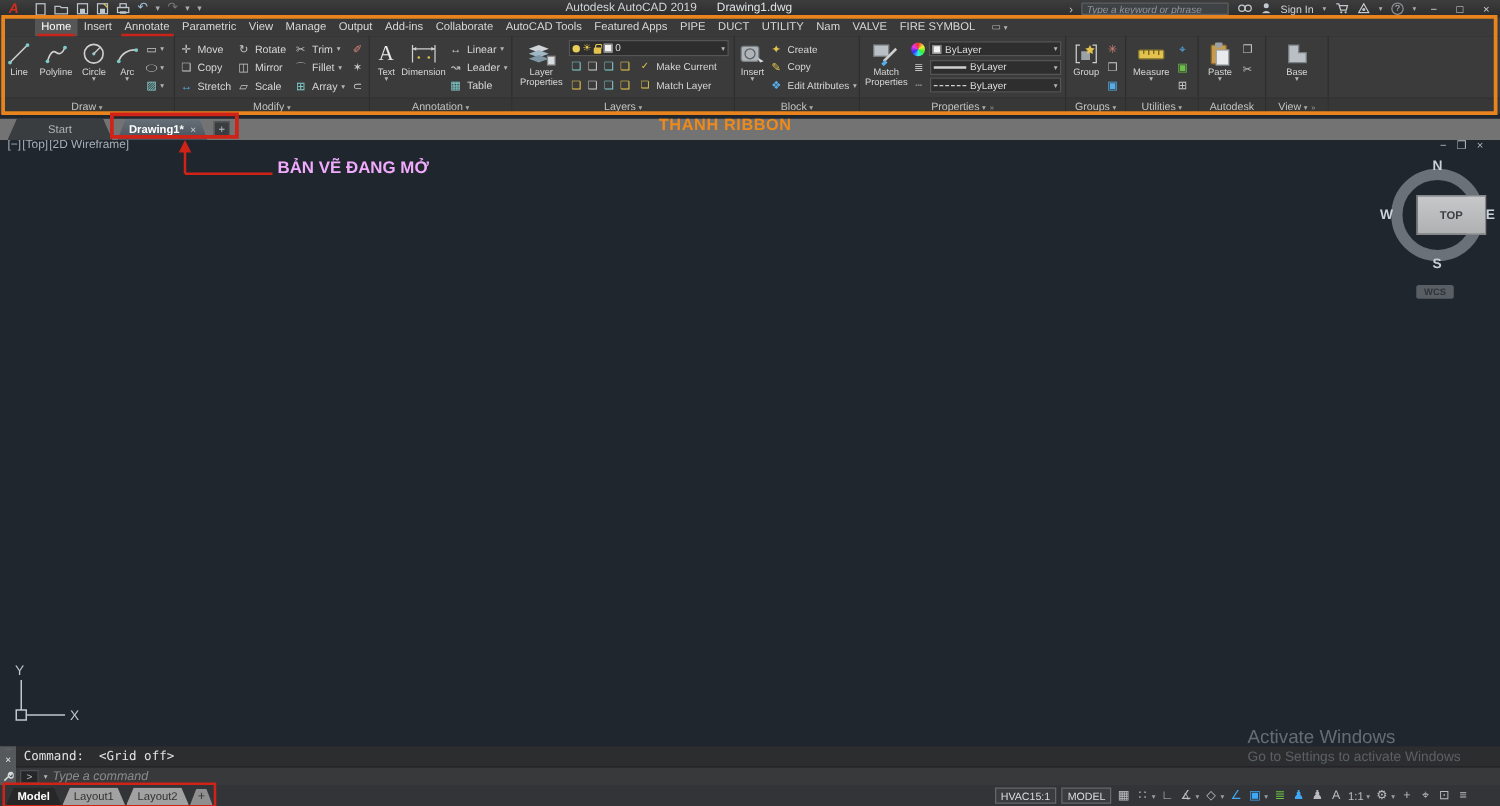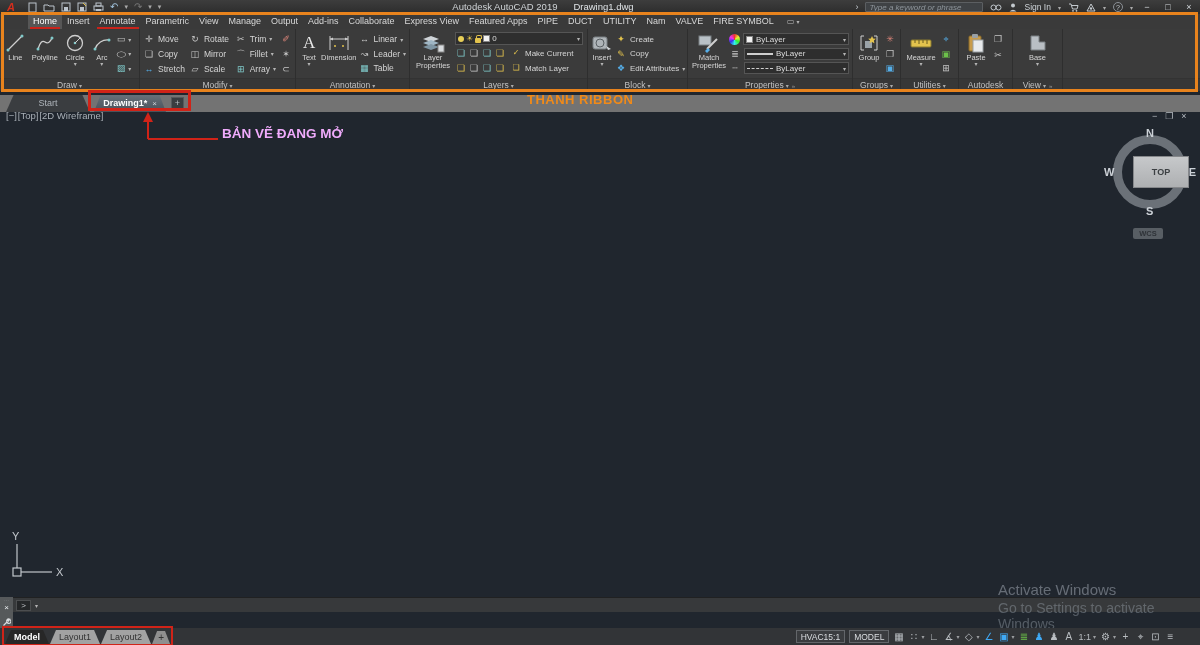--- a/index.html
+++ b/index.html
@@ -72,21 +72,21 @@
   
   .vpctl{position:absolute;left:6px;top:110px;font-size:9.5px;color:#a8afb6;z-index:5;display:flex;gap:1px}
   .dwinctl{position:absolute;left:1152px;top:111px;z-index:5;display:flex;gap:8px;font-size:9px;color:#b6bcc2}
   .viewcube{position:absolute;left:1108px;top:130px;width:84px;height:84px;z-index:5}
   .vc-ring{position:absolute;left:5px;top:5px;width:74px;height:74px;border-radius:50%;border:9px solid #6b7178}
   .vc-letter{position:absolute;font-size:11px;font-weight:bold;color:#ccd1d7;z-index:6}
   .vc-top{position:absolute;left:25px;top:26px;width:56px;height:32px;background:linear-gradient(#c6c8ca,#aeb0b2);border:1px solid #85878a;color:#3c4043;font-size:9px;font-weight:bold;display:flex;align-items:center;justify-content:center;z-index:6}
   .wcsbadge{position:absolute;left:1133px;top:228px;width:30px;height:11px;background:#585e64;border-radius:2px;color:#2f3338;font-size:7.5px;font-weight:bold;text-align:center;line-height:11px;z-index:5}
   .ucs{position:absolute;left:2px;top:528px;z-index:5}
   .watermark1{position:absolute;left:998px;top:581px;font-size:15px;color:rgba(158,166,176,.55);z-index:25;pointer-events:none}
-  .watermark2{position:absolute;left:998px;top:600px;font-size:14px;color:rgba(158,166,176,.42);z-index:25;pointer-events:none}
+  .watermark2{position:absolute;left:998px;top:600px;font-size:11px;color:rgba(158,166,176,.42);z-index:25;pointer-events:none}
   
   .cmdwin{position:absolute;left:0;top:597px;width:1200px;height:31px;z-index:20;display:flex}
   .cmdgrip{width:13px;background:#56595b;display:flex;flex-direction:column;align-items:center;gap:1px;padding-top:1px}
   .cmdgrip .dots{font-size:5px;color:#8d9093;line-height:4px}
   .cmdgrip .cx{font-size:8px;color:#eceff1;line-height:9px}
   .cmdmain{flex:1;display:flex;flex-direction:column}
   .cmdline1{height:16px;background:#2b2d2f;display:flex;align-items:center;gap:12px;padding-left:6px;font-family:"DejaVu Sans Mono",monospace;font-size:10px;color:#e2e2e2}
   .cmdline2{height:15px;background:#37393b;border-top:1px solid #202122;display:flex;align-items:center;gap:4px;padding-left:3px}
   .promptbox{width:15px;height:11px;background:#242628;border:1px solid #4c4e50;color:#c0c4c8;font-size:8px;line-height:9px;text-align:center}
   .cmdinput{flex:1;background:transparent;border:none;outline:none;font-size:10px;font-style:italic;color:#9a9a9a;font-family:"Liberation Sans",sans-serif}
@@ -182,21 +182,21 @@
 <div class="tabbar">
   <span class="rtab active anno">Home</span>
   <span class="rtab">Insert</span>
   <span class="rtab anno">Annotate</span>
   <span class="rtab">Parametric</span>
   <span class="rtab">View</span>
   <span class="rtab">Manage</span>
   <span class="rtab">Output</span>
   <span class="rtab">Add-ins</span>
   <span class="rtab">Collaborate</span>
-  <span class="rtab">Express View</span>
+  <span class="rtab">AutoCAD Tools</span>
   <span class="rtab">Featured Apps</span>
   <span class="rtab">PIPE</span>
   <span class="rtab">DUCT</span>
   <span class="rtab">UTILITY</span>
   <span class="rtab">Nam</span>
   <span class="rtab">VALVE</span>
   <span class="rtab">FIRE SYMBOL</span>
   <span class="ribcollapse"><span>▭</span> <span class="dd">▾</span></span>
 </div>
 
@@ -644,23 +644,28 @@
 
 <div class="cmdwin">
   <div class="cmdgrip">
     <span class="dots">⋯</span>
     <span class="cx">×</span>
     <span><svg width="9" height="9">
           <path d="M1.5 7.5 L5 4 M5 4 a2 2 0 1 0 2.5 -2.5 l-1 1.5 -1 -1 1.5 -1 A2 2 0 0 0 5 4" stroke="#d8dbde" fill="none" stroke-width="1.2"></path>
         </svg></span>
   </div>
   <div class="cmdmain">
+    <div class="cmdline1">
+      <span>Command:</span>
+      <span>&lt;Grid off&gt;</span>
+    </div>
     <div class="cmdline2">
       <span class="promptbox">&gt;</span>
       <span class="dd">▾</span>
+      <input class="cmdinput" placeholder="Type a command" style="">
     </div>
   </div>
 </div>
 
 <div class="statusbar">
   <div class="ltabs">
     <div class="anno-redbox-model"></div>
     <div class="ltab model">Model</div>
     <div class="ltab lay">Layout1</div>
     <div class="ltab lay">Layout2</div>

